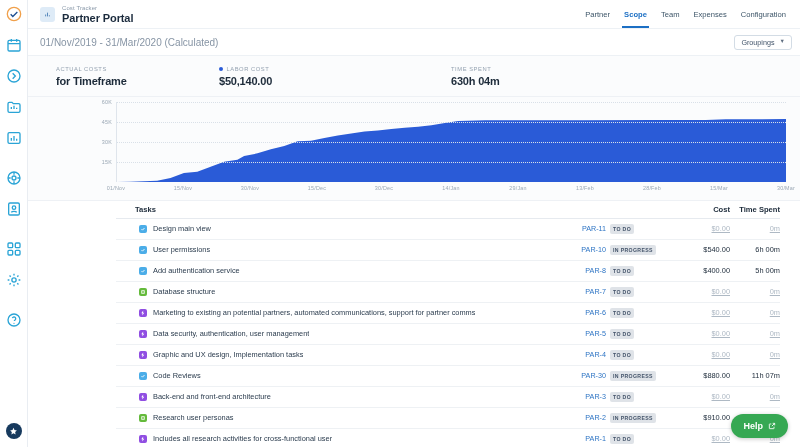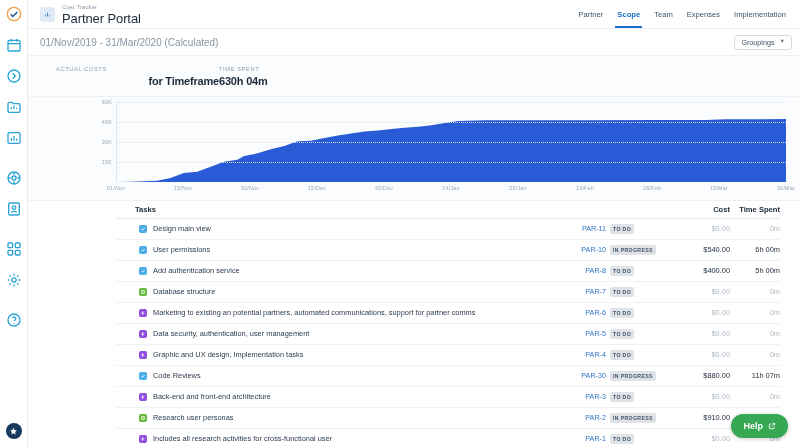--- a/index.html
+++ b/index.html
@@ -50,21 +50,21 @@
   }
   .proj-icon {
     width: 15px; height: 15px; border-radius: 3px;
     background: #deebf7; color:#4a7fb5;
     display:flex; align-items:center; justify-content:center;
     flex:0 0 15px; margin-right: 7px;
   }
   .proj-icon svg { width: 9px; height: 9px; }
   .proj-text { display:flex; flex-direction:column; line-height:1; }
   .proj-sub { font-size: 6px; color:#8c9bab; letter-spacing:.1px; margin-bottom:2px; }
-  .proj-title { font-size: 13px; color:#1b2b3d; font-weight:400; letter-spacing:-.1px; }
+  .proj-title { font-size: 11px; color:#1b2b3d; font-weight:700; letter-spacing:-.1px; }
 
   .nav { margin-left:auto; display:flex; align-items:center; height:100%; gap:14px; padding-right:4px; }
   .nav-item {
     font-size: 7.6px; color:#3d5568; height:100%;
     display:flex; align-items:center; position:relative; white-space:nowrap;
     cursor:pointer;
   }
   .nav-item.active { color:#1c6fc4; font-weight:700; }
   .nav-item.active::after {
     content:""; position:absolute; left:-2px; right:-2px; bottom:0; height:2px; background:#1c6fc4;
@@ -88,21 +88,20 @@
   .btn-dark { background:#1e4268; border:1px solid #1e4268; color:#fff; font-weight:700; }
   .caret { margin-left:5px; font-size:5.5px; line-height:1; opacity:.85; }
 
   
   .stats {
     height: 41px; flex:0 0 41px;
     display:flex; align-items:center;
     background:#fbfcfd;
     border-bottom:1px solid #eef1f5;
     padding-left: 28px;
-    text-align: right;
   }
   .stat { display:flex; flex-direction:column; justify-content:center; }
   .stat-lbl {
     font-size:5.8px; color:#95a2b1; letter-spacing:.55px; text-transform:uppercase;
     display:flex; align-items:center; margin-bottom:3px;
   }
   .dot { width:4px; height:4px; border-radius:50%; background:#2a5bd7; margin-right:3.5px; flex:0 0 4px; }
   .stat-val { font-size:11px; color:#1d2b3a; font-weight:700; letter-spacing:-.2px; }
   .stat-1 { width: 163px; }
   .stat-2 { width: 232px; }
@@ -159,21 +158,21 @@
   .tico.task  { background:#4bade8; }
   .tico.story { background:#64ba3b; }
   .tico.epic  { background:#904ee2; }
   .task-name { font-size:7.4px; color:#2a3b4d; overflow:hidden; text-overflow:ellipsis; white-space:nowrap; }
   .key { color:#2d74c4; font-size:7.2px; }
   .badge {
     display:inline-block; font-size:5.2px; font-weight:700; letter-spacing:.35px;
     color:#44546a; background:#dfe3e8; border-radius:2px; padding:2px 3px; text-transform:uppercase;
     vertical-align:middle; white-space:nowrap;
   }
-  .muted { color:#aeb9c4; }
+  .muted { color:#aeb9c4;text-decoration:underline; }
   .strong { color:#1d2b3a; font-weight:400; }
 
   
   .help-btn {
     position:absolute; right:12px; bottom:9px;
     background:#36a853; color:#fff; border-radius:14px;
     height:24px; padding:0 12px;
     display:flex; align-items:center; gap:5px;
     font-size:9px; font-weight:700;
     box-shadow:0 1px 4px rgba(0,0,0,.22);
@@ -272,38 +271,45 @@
       </span>
       <span class="proj-text">
         <span class="proj-sub">Cost Tracker</span>
         <span class="proj-title">Partner Portal</span>
       </span>
       <nav class="nav">
         <span class="nav-item">Partner</span>
         <span class="nav-item active">Scope</span>
         <span class="nav-item">Team</span>
         <span class="nav-item">Expenses</span>
-        <span class="nav-item">Implementation</span>
+        <span class="nav-item">Configuration</span>
       </nav>
     </header>
 
     <div class="subbar">
       <span class="daterange">01/Nov/2019 - 31/Mar/2020 (Calculated)</span>
       <div class="subbar-actions">
         <div class="btn btn-light">
           <span>Groupings</span>
           <span class="caret">▼</span>
         </div>
       </div>
     </div>
 
     <div class="stats">
       <div class="stat stat-1">
         <span class="stat-lbl">Actual Costs</span>
         <span class="stat-val">for Timeframe</span>
+      </div>
+      <div class="stat stat-2">
+        <span class="stat-lbl">
+          <i class="dot"></i>
+          <span>Labor Cost</span>
+        </span>
+        <span class="stat-val">$50,140.00</span>
       </div>
       <div class="stat">
         <span class="stat-lbl">Time Spent</span>
         <span class="stat-val">630h 04m</span>
       </div>
     </div>
 
     <div class="chart-wrap">
       <div class="chart">
         <div class="yaxis" id="yaxis">

